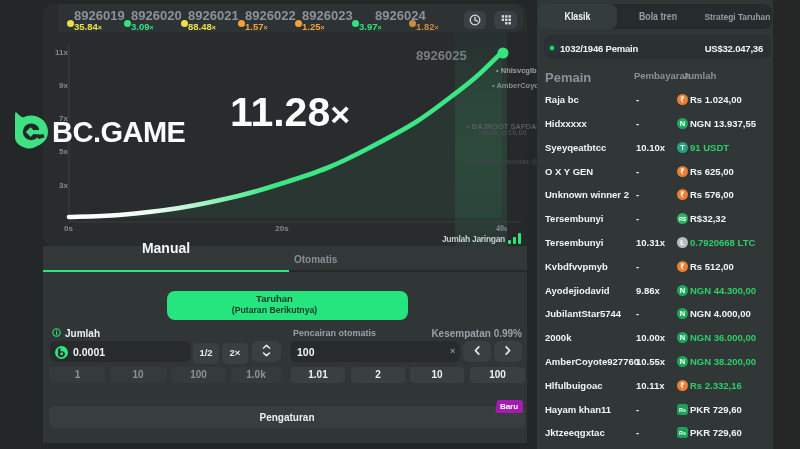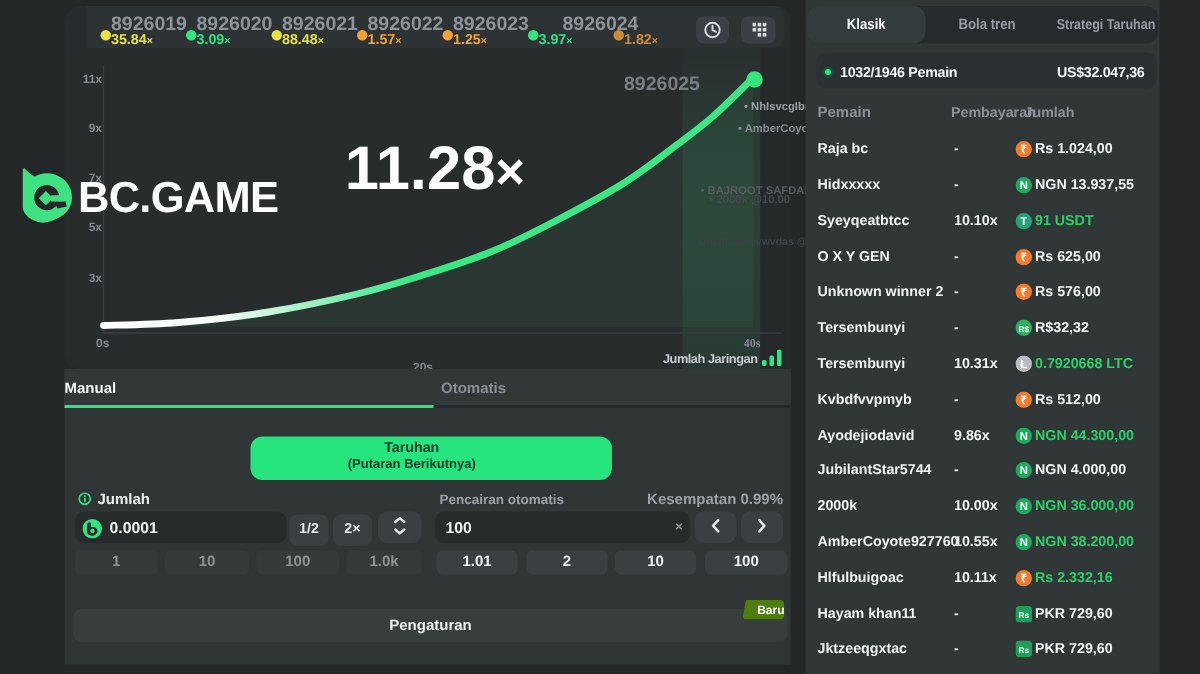--- a/index.html
+++ b/index.html
@@ -78,21 +78,21 @@
     <circle cx="460" cy="49" r="5.5" fill="#35e67f"></circle>
   </svg>
 
   <div class="abs ylab" style="left:48px;top:48px;width:20px;">11x</div>
   <div class="abs ylab" style="left:48px;top:81px;width:20px;">9x</div>
   <div class="abs ylab" style="left:48px;top:114px;width:20px;">7x</div>
   <div class="abs ylab" style="left:48px;top:147px;width:20px;">5x</div>
   <div class="abs ylab" style="left:48px;top:181px;width:20px;">3x</div>
 
   <div class="abs ylab" style="left:64px;top:224px;width:20px;text-align:left;">0s</div>
-  <div class="abs ylab" style="left:270px;top:240px;width:24px;text-align:center;">20s</div>
+  <div class="abs ylab" style="left:270px;top:224px;width:24px;text-align:center;">20s</div>
   <div class="abs ylab" style="left:483px;top:224px;width:24px;font-family:Liberation Serif, serif;">40s</div>
 
   <div class="abs faint" style="left:496px;top:66px;color:#9aa0a6;">• NhIsvcgIbr</div>
   <div class="abs faint" style="left:492px;top:81px;color:#878d93;">• AmberCoyot</div>
   <div class="abs faint" style="left:467px;top:122px;color:#565c61;">• BAJROOT SAFDAR</div>
   <div class="abs faint" style="left:473px;top:128px;color:#454b50;">• 2000k @10.00</div>
   <div class="abs faint" style="left:461px;top:158px;color:#3d4347;font-size:7px;">• QosdfuIabevwvdas @9.</div>
 
   <div class="abs b" style="left:130px;top:89px;width:320px;text-align:center;font-size:41px;color:#fdfdfe;letter-spacing:0px;">11.28<span style="font-size:34px;">×</span></div>
 
@@ -110,21 +110,21 @@
     <rect x="19" y="19.1" width="10" height="4.2" rx="0.5" fill="#40e182"></rect>
     <path fill="#40e182" d="M15.6,16.3 L20.4,21.1 L15.6,25.9 L10.8,21.1 Z"></path>
   </svg>
   <div class="abs b" style="left:52px;top:116px;font-size:29px;color:#fbfcfd;letter-spacing:-0.5px;">BC.GAME</div>
 
   <div class="abs" style="left:43px;top:246px;width:484px;height:197px;background:#303636;"></div>
 
   <div class="abs" style="left:43px;top:246px;width:484px;height:25px;background:#323838;"></div>
   <div class="abs" style="left:43px;top:270px;width:484px;height:2px;background:#252929;"></div>
   <div class="abs" style="left:43px;top:270px;width:246px;height:2px;background:#2ee57f;"></div>
-  <div class="abs b" style="left:43px;top:254px;width:246px;font-size:10px;color:#f4f6f8;">Manual</div>
+  <div class="abs b" style="left:43px;top:240px;width:246px;text-align:center;font-size:14px;color:#f4f6f8;">Manual</div>
   <div class="abs b" style="left:294px;top:254px;width:238px;text-align:left;font-size:10px;color:#878e95;">Otomatis</div>
 
   <div class="abs" style="left:167px;top:291px;width:241px;height:29px;background:#27e57e;border-radius:8px;"></div>
   <div class="abs b" style="left:167px;top:293px;width:215px;text-align:center;font-size:9.5px;line-height:11px;color:#16392a;">Taruhan<br><span style="font-size:8.7px;">(Putaran Berikutnya)</span></div>
 
   <svg class="abs" style="left:52px;top:328px;" width="9" height="9" viewBox="0 0 9 9">
       <circle cx="4.5" cy="4.5" r="3.7" fill="none" stroke="#2ee57f" stroke-width="1.1"></circle>
       <rect x="4" y="2.2" width="1.2" height="1.2" fill="#2ee57f"></rect>
       <rect x="4" y="4" width="1.2" height="2.8" fill="#2ee57f"></rect>
     </svg>
@@ -165,40 +165,40 @@
   <div class="abs b q1" style="left:110px;width:56px;">10</div>
   <div class="abs b q1" style="left:171px;width:55px;">100</div>
   <div class="abs b q1" style="left:231px;width:50px;">1.0k</div>
   <div class="abs b q2" style="left:291px;width:54px;">1.01</div>
   <div class="abs b q2" style="left:351px;width:54px;">2</div>
   <div class="abs b q2" style="left:410px;width:54px;">10</div>
   <div class="abs b q2" style="left:470px;width:55px;">100</div>
 
   <div class="abs" style="left:49px;top:406px;width:476px;height:22px;background:#383e3e;border-radius:5px;"></div>
   <div class="abs b" style="left:49px;top:412px;width:476px;text-align:center;font-size:10px;color:#eef0f3;">Pengaturan</div>
-  <div class="abs b" style="left:495px;top:400px;width:28px;height:13px;background:#4d7c0f;border-radius:3px;clip-path:polygon(8% 0, 100% 0, 100% 100%, 0 100%);color:#fff;font-size:8px;text-align:right;line-height:13px;">Baru</div>
+  <div class="abs b" style="left:495px;top:400px;width:28px;height:13px;background:#a21caf;border-radius:3px;clip-path:polygon(8% 0, 100% 0, 100% 100%, 0 100%);color:#fff;font-size:8px;text-align:center;line-height:13px;">Baru</div>
 
   <div class="abs" style="left:537px;top:0px;width:263px;height:449px;background:#313737;"></div>
   <div class="abs" style="left:773px;top:0px;width:27px;height:449px;background:#252727;"></div>
 
   <div class="abs" style="left:538px;top:4px;width:234px;height:25px;background:#262c2e;border-radius:8px;"></div>
   <div class="abs" style="left:538px;top:4px;width:79px;height:25px;background:#353c3e;border-radius:8px;"></div>
   <div class="abs b rtab" style="left:538px;top:11px;width:79px;color:#f4f6f8;">Klasik</div>
   <div class="abs b rtab" style="left:620px;top:11px;width:76px;color:#979ea5;">Bola tren</div>
   <div class="abs b rtab" style="left:700px;top:11px;width:74px;color:#979ea5;font-size:9.5px;">Strategi Taruhan</div>
 
   <div class="abs" style="left:544px;top:35px;width:227px;height:24px;background:#2b3133;border-radius:7px;"></div>
   <svg class="abs" style="left:548px;top:44px;" width="8" height="8" viewBox="0 0 8 8">
       <circle cx="4" cy="4" r="4" fill="#1d4a36"></circle>
       <circle cx="4" cy="4" r="2" fill="#2ee57f"></circle>
     </svg>
   <div class="abs b" style="left:560px;top:43px;font-size:9.5px;letter-spacing:-0.2px;color:#f4f6f8;">1032/1946 Pemain</div>
   <div class="abs b" style="left:640px;top:43px;width:123px;text-align:right;font-size:9.5px;letter-spacing:-0.2px;color:#f4f6f8;">US$32.047,36</div>
 
-  <div class="abs b" style="left:545px;top:69.5px;font-size:10px;color:#8b9299;">Pemain</div>
+  <div class="abs b" style="left:545px;top:69.5px;font-size:13px;color:#8b9299;">Pemain</div>
   <div class="abs b" style="left:634px;top:69.5px;font-size:9.5px;color:#8b9299;">Pembayaran</div>
   <div class="abs b" style="left:683px;top:69.5px;font-size:9.5px;color:#8b9299;">Jumlah</div>
   <div class="row-name" style="top:94px">Raja bc</div>
     <div class="row-pay" style="top:94px">-</div>
     <svg style="position:absolute;left:677px;top:94px" width="11" height="11" viewBox="0 0 11 11">
       <circle cx="5.5" cy="5.5" r="5.5" fill="#ec7d31"></circle>
       <text x="5.5" y="8.2" font-size="7.5" font-weight="bold" fill="#fff" text-anchor="middle" font-family="Liberation Sans">₹</text>
     </svg>
     <div class="row-amt" style="top:94px;color:#f2f4f6">Rs 1.024,00</div>
     <div class="row-name" style="top:118px">Hidxxxxx</div>

